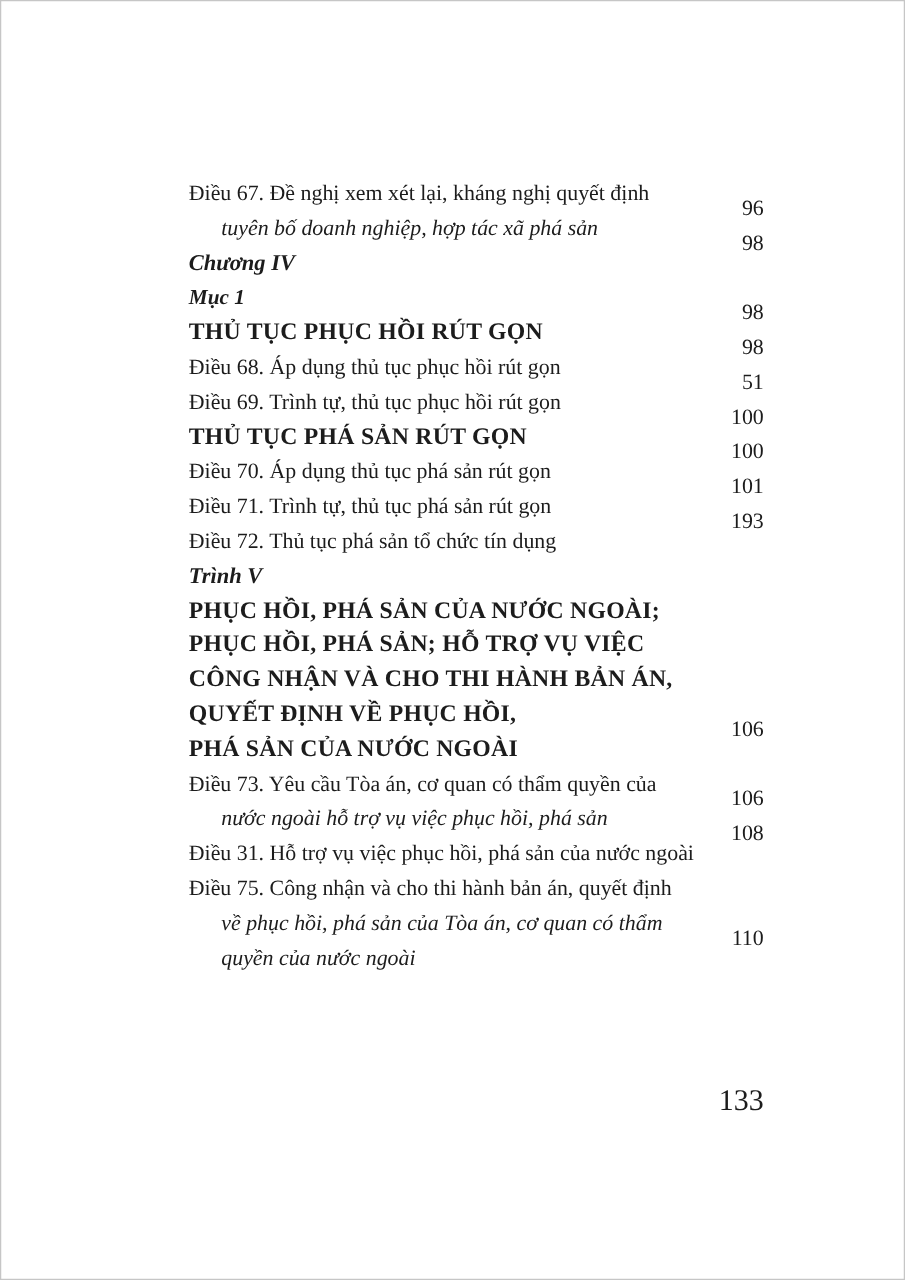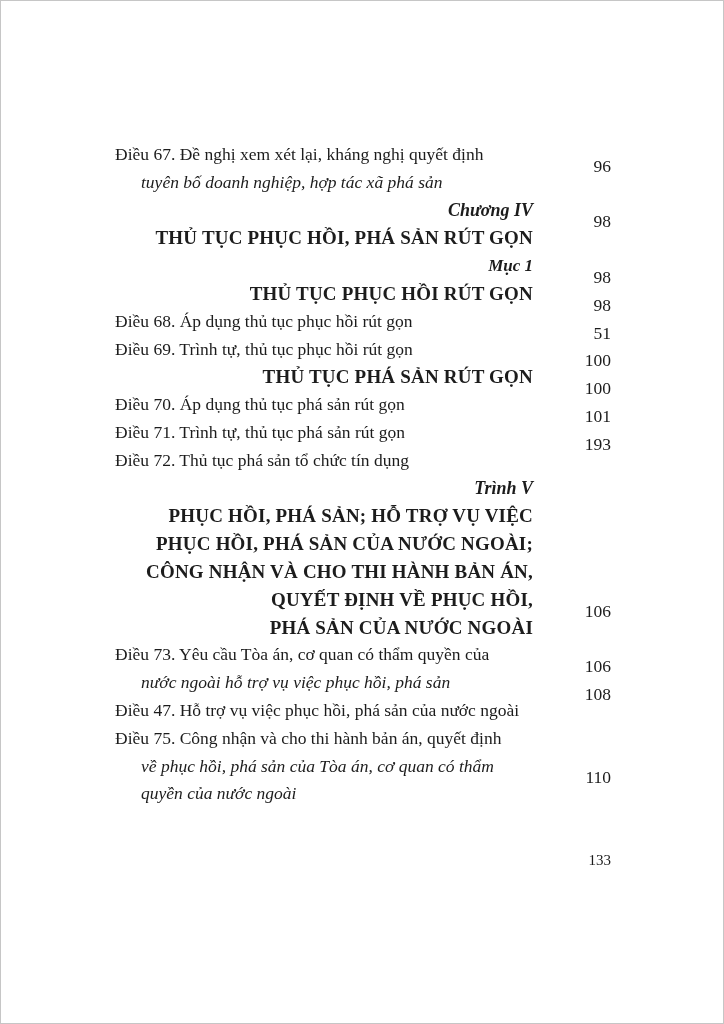--- a/index.html
+++ b/index.html
@@ -19,38 +19,39 @@
     overflow: hidden;
   }
   .toc {
     position: absolute;
     left: 114px;
     top: 140px;
     width: 496px;
   }
   .entry {
     position: relative;
+    margin-left: 36px;
   }
   .entry .text {
     position: relative;
   }
   .line {
     font-size: 17.5px;
     line-height: 27.8px;
     white-space: nowrap;
   }
   
   .article .line.cont {
     padding-left: 26px;
     font-style: italic;
   }
   
   .centered .text {
     width: 418px;
-    text-align: right;
+    text-align: left;
   }
   .chapter .line {
     font-style: italic;
     font-weight: bold;
     font-size: 18px;
   }
   .section .line {
     font-style: italic;
     font-weight: bold;
     font-size: 17px;
@@ -70,24 +71,24 @@
     right: 0;
     bottom: 16px;
     font-size: 17.5px;
     line-height: 27.8px;
     font-weight: normal;
     font-style: normal;
   }
   .footer {
     position: absolute;
     left: 114px;
-    top: 848px;
+    top: 869px;
     width: 496px;
     text-align: right;
-    font-size: 15px;
+    font-size: 24px;
     line-height: 22px;
   }
 </style>
 </head>
 <body>
 
 <div class="page">
   <div class="toc" id="toc">
       <div class="entry article">
         <div class="text">
@@ -95,23 +96,20 @@
           <div class="line cont">tuyên bố doanh nghiệp, hợp tác xã phá sản</div>
         </div>
         <div class="pagenum">96</div>
       </div>
       <div class="entry chapter centered">
         <div class="text">
           <div class="line">Chương IV</div>
         </div>
       </div>
       <div class="entry chapter-title centered">
-        <div class="text">
-          <div class="line">THỦ TỤC PHỤC HỒI, PHÁ SẢN RÚT GỌN</div>
-        </div>
         <div class="pagenum">98</div>
       </div>
       <div class="entry section centered">
         <div class="text">
           <div class="line">Mục 1</div>
         </div>
       </div>
       <div class="entry section-title centered">
         <div class="text">
           <div class="line">THỦ TỤC PHỤC HỒI RÚT GỌN</div>
@@ -154,38 +152,38 @@
         </div>
         <div class="pagenum">193</div>
       </div>
       <div class="entry chapter centered">
         <div class="text">
           <div class="line">Trình V</div>
         </div>
       </div>
       <div class="entry chapter-title centered">
         <div class="text">
+          <div class="line cont">PHỤC HỒI, PHÁ SẢN CỦA NƯỚC NGOÀI;</div>
           <div class="line cont">PHỤC HỒI, PHÁ SẢN; HỖ TRỢ VỤ VIỆC</div>
-          <div class="line cont">PHỤC HỒI, PHÁ SẢN CỦA NƯỚC NGOÀI;</div>
           <div class="line cont">CÔNG NHẬN VÀ CHO THI HÀNH BẢN ÁN,</div>
           <div class="line cont">QUYẾT ĐỊNH VỀ PHỤC HỒI,</div>
           <div class="line cont">PHÁ SẢN CỦA NƯỚC NGOÀI</div>
         </div>
         <div class="pagenum">106</div>
       </div>
       <div class="entry article">
         <div class="text">
           <div class="line">Điều 73. Yêu cầu Tòa án, cơ quan có thẩm quyền của</div>
           <div class="line cont">nước ngoài hỗ trợ vụ việc phục hồi, phá sản</div>
         </div>
         <div class="pagenum">106</div>
       </div>
       <div class="entry article">
         <div class="text">
-          <div class="line">Điều 47. Hỗ trợ vụ việc phục hồi, phá sản của nước ngoài</div>
+          <div class="line">Điều 31. Hỗ trợ vụ việc phục hồi, phá sản của nước ngoài</div>
         </div>
         <div class="pagenum">108</div>
       </div>
       <div class="entry article">
         <div class="text">
           <div class="line">Điều 75. Công nhận và cho thi hành bản án, quyết định</div>
           <div class="line cont">về phục hồi, phá sản của Tòa án, cơ quan có thẩm</div>
           <div class="line cont">quyền của nước ngoài</div>
         </div>
         <div class="pagenum">110</div>

